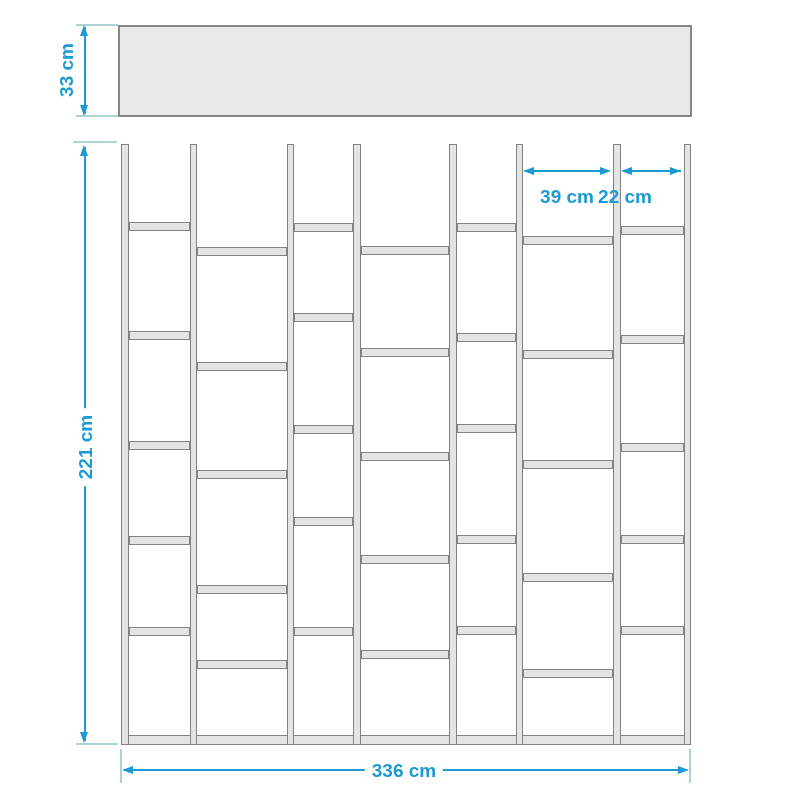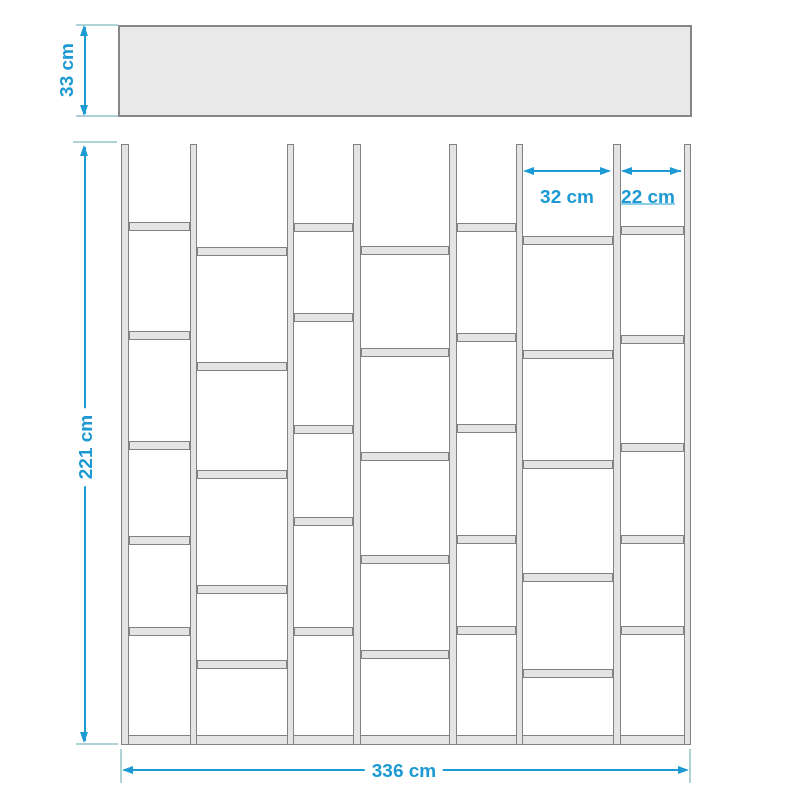--- a/index.html
+++ b/index.html
@@ -98,26 +98,26 @@
   <div class="ext-h" style="left:73px;top:141px;width:44px;"></div>
   <div class="ext-h" style="left:76px;top:743px;width:42px;"></div>
   <div class="dline-v" style="left:84px;top:147px;height:594px;"></div>
   <div class="arr arr-up" style="left:80px;top:145px;"></div>
   <div class="arr arr-down" style="left:80px;top:732px;"></div>
   <span class="dlabel vlabel bg" style="left:85px;top:447px;">221 cm</span>
 
   <div class="dline-h" style="left:525px;top:170px;width:84px;"></div>
   <div class="arr arr-left" style="left:523px;top:166.5px;"></div>
   <div class="arr arr-right" style="left:600px;top:166.5px;"></div>
-  <span class="dlabel" style="left:567px;top:196px;">32 cm</span>
+  <span class="dlabel" style="left:567px;top:196px;">39 cm</span>
 
   <div class="dline-h" style="left:623px;top:170px;width:58px;"></div>
   <div class="arr arr-left" style="left:621px;top:166.5px;"></div>
   <div class="arr arr-right" style="left:670px;top:166.5px;"></div>
-  <span class="dlabel" style="left:648px;top:196px;text-decoration:underline;">22 cm</span>
+  <span class="dlabel" style="left:625px;top:196px;">22 cm</span>
 
   <div class="ext-v" style="left:120px;top:749px;width:2px;height:34px;"></div>
   <div class="ext-v" style="left:689px;top:749px;width:2px;height:34px;"></div>
   <div class="dline-h" style="left:124px;top:769px;width:563px;"></div>
   <div class="arr arr-left" style="left:122px;top:765.5px;"></div>
   <div class="arr arr-right" style="left:678px;top:765.5px;"></div>
   <span class="dlabel bg" style="left:404px;top:770px;">336 cm</span>
 
 </div>
 

